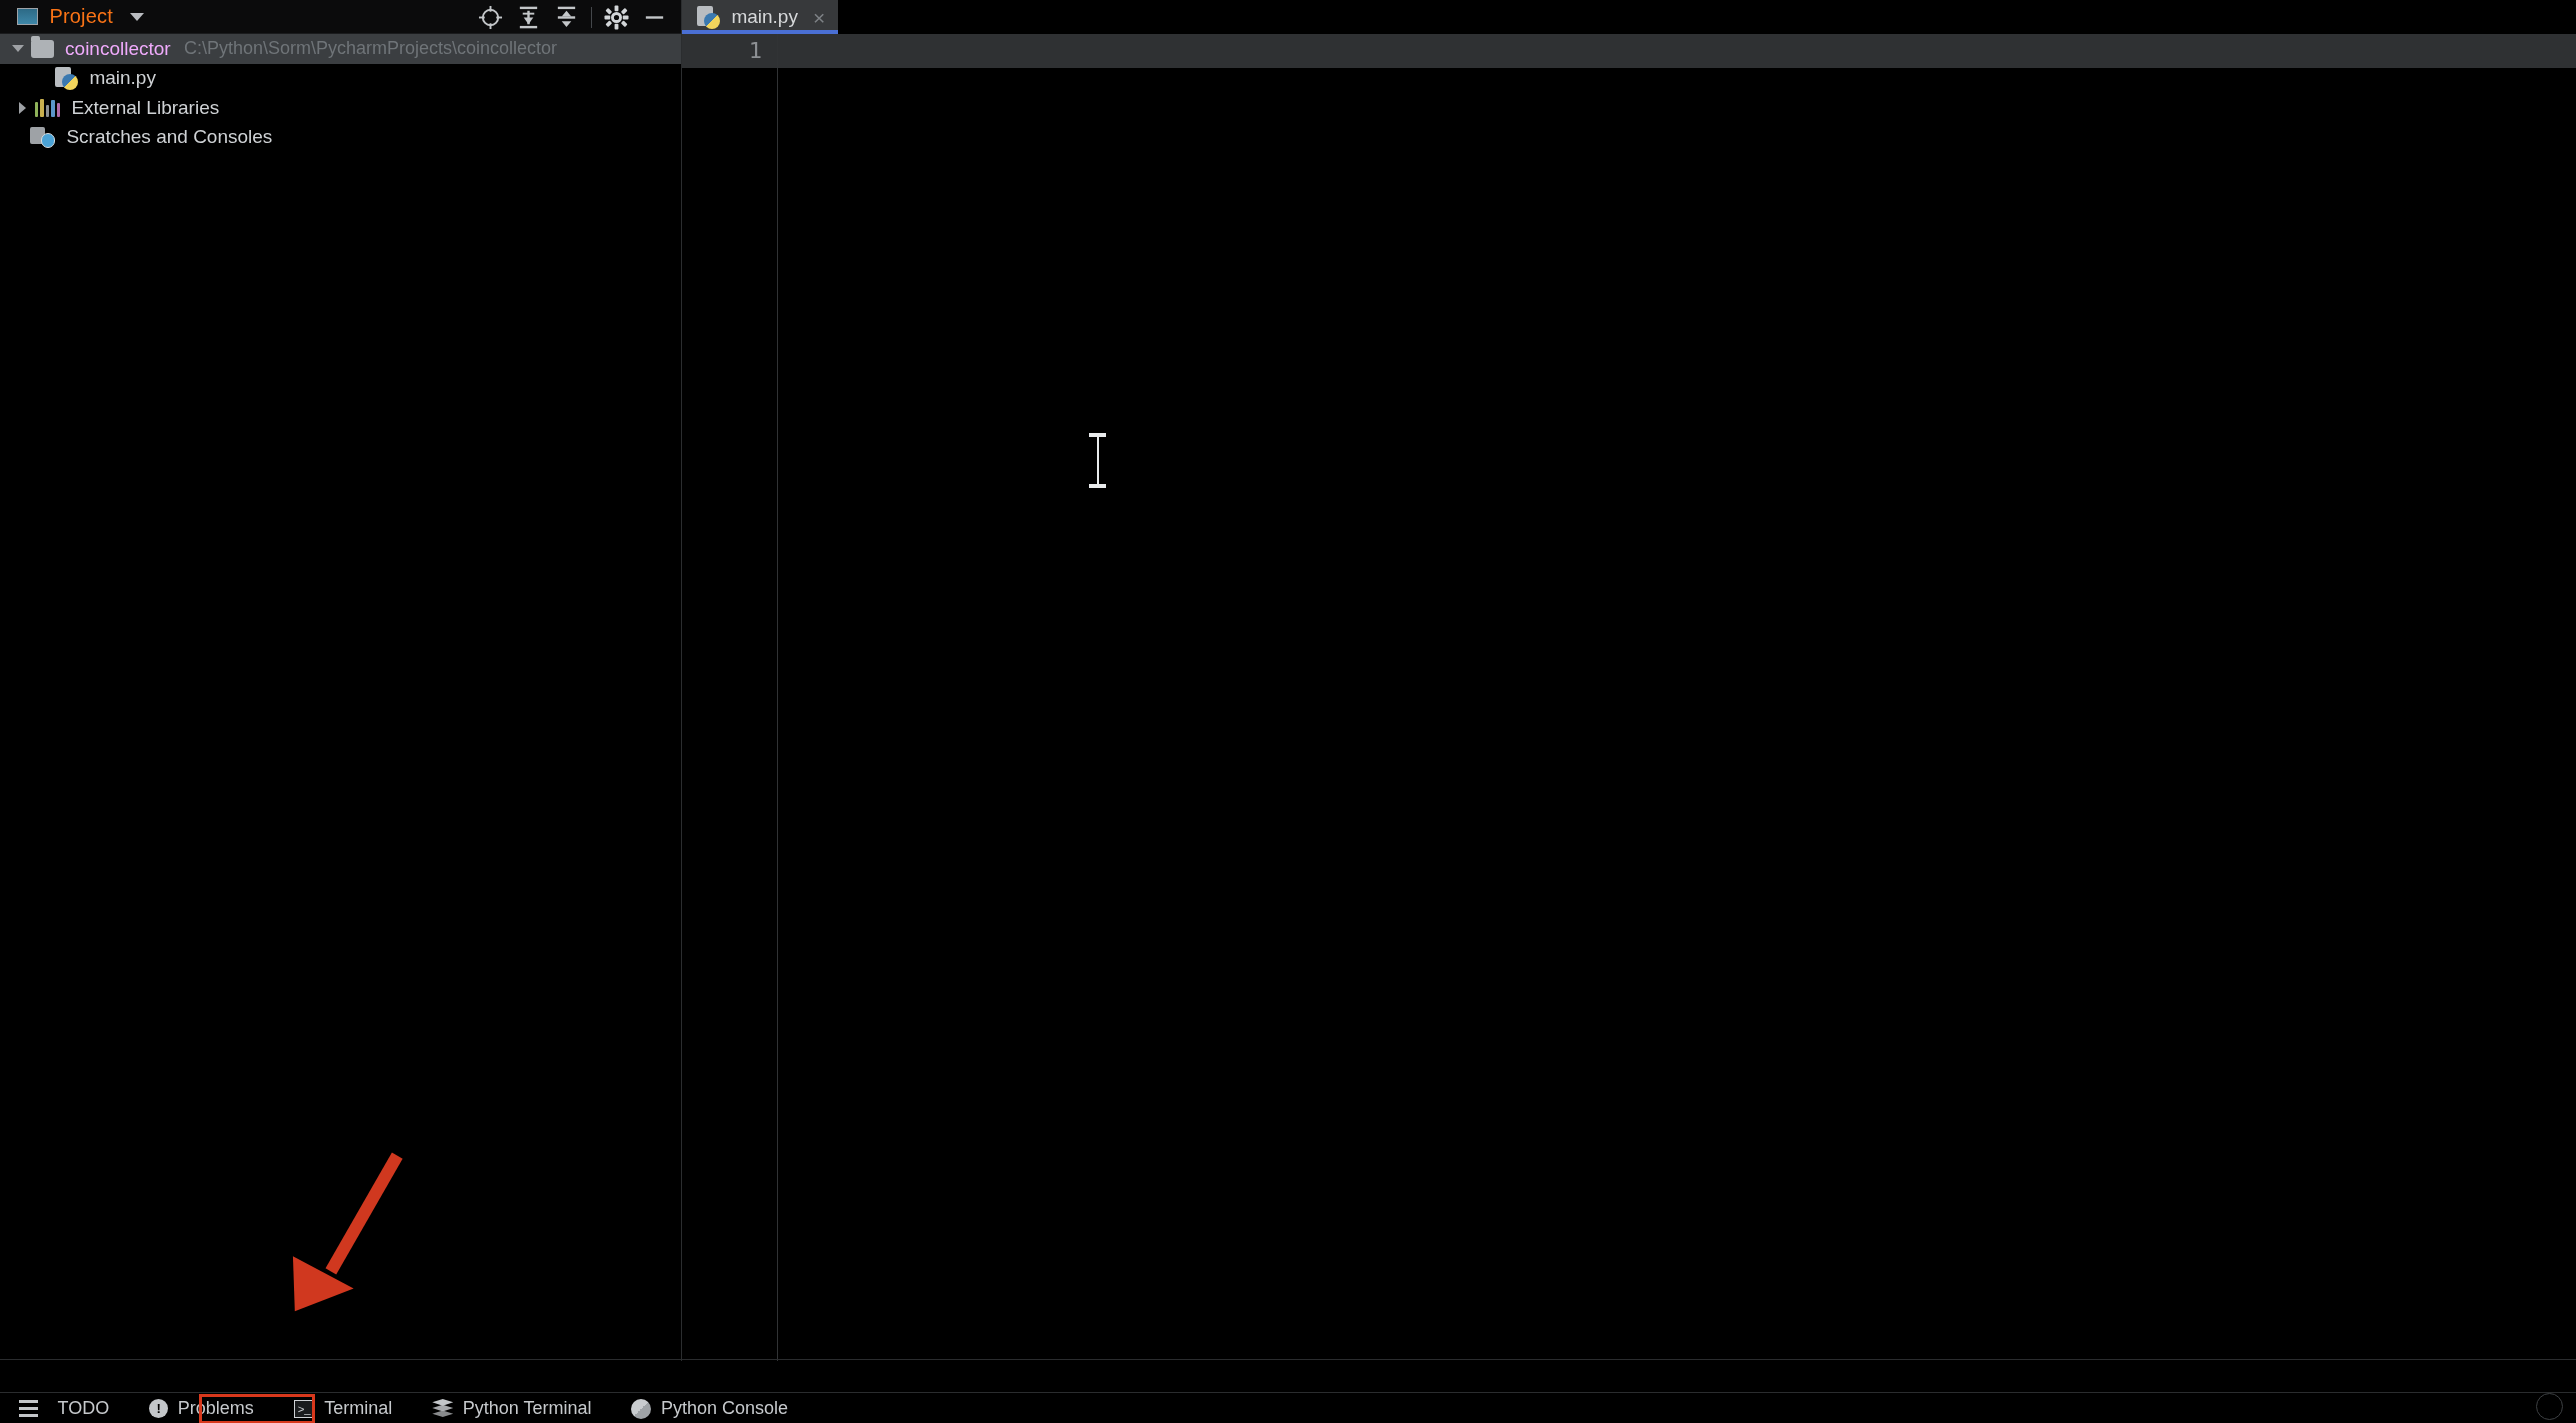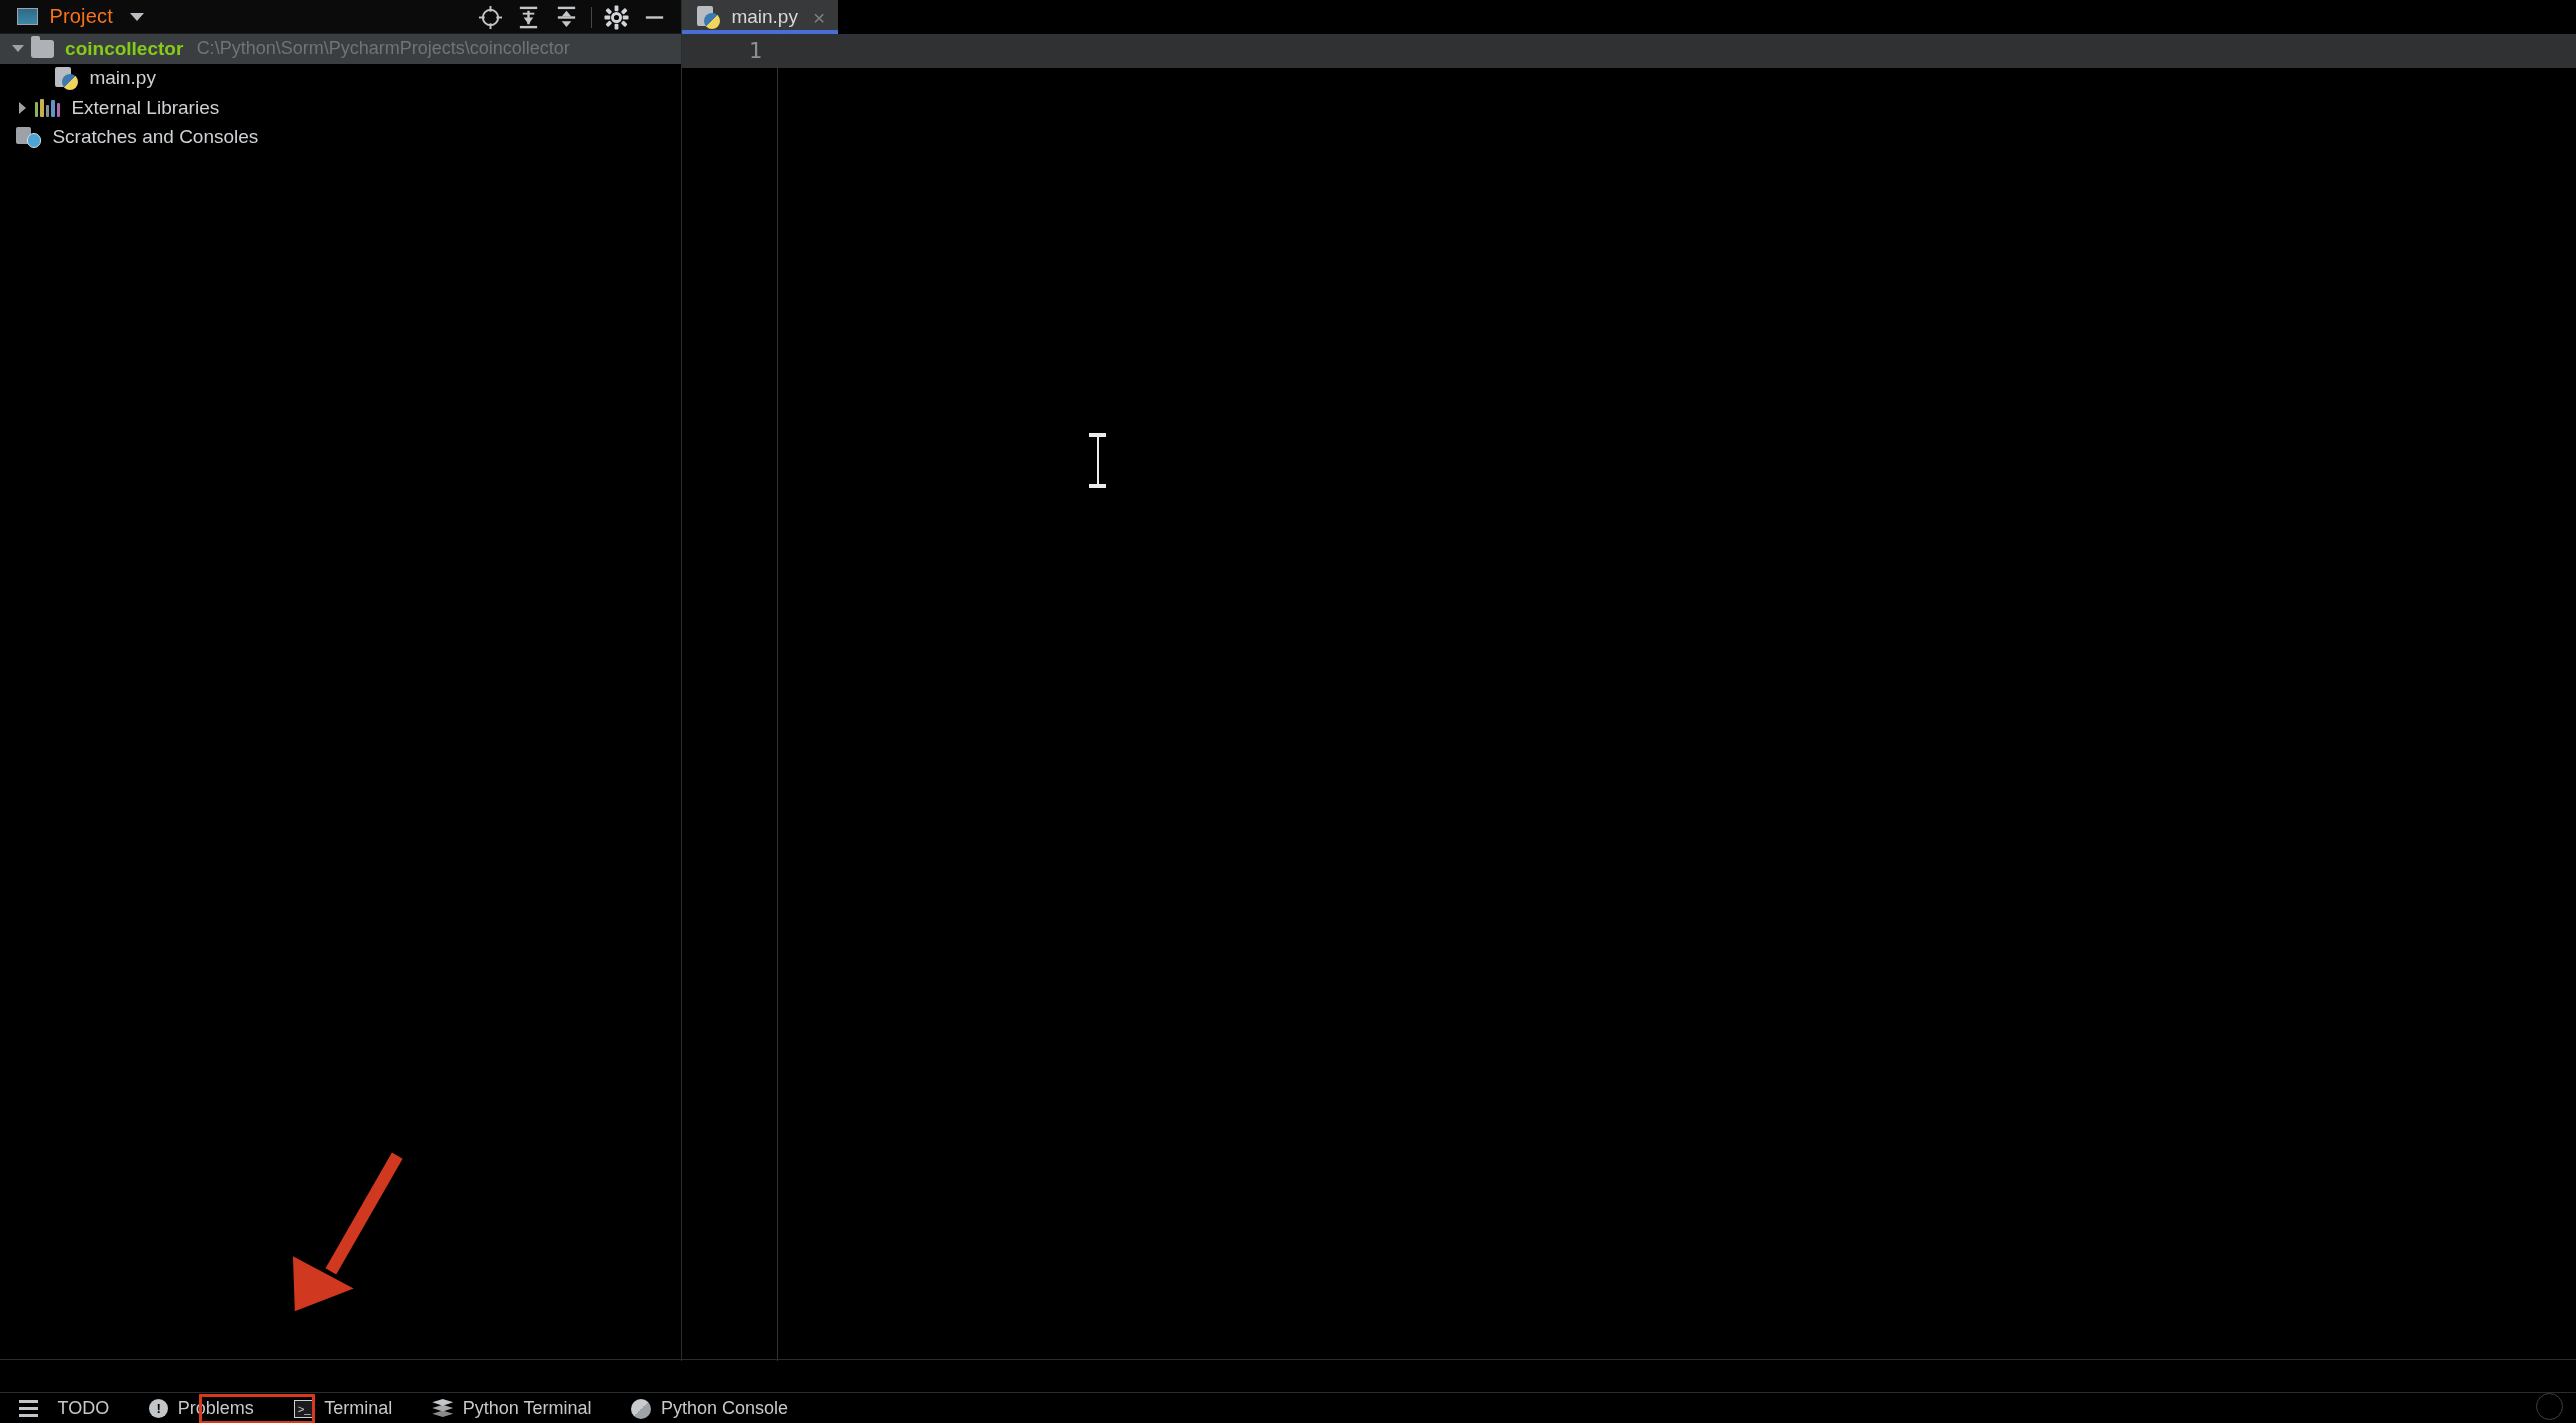--- a/index.html
+++ b/index.html
@@ -171,21 +171,21 @@
     border-radius: 50%;
     background: #4ba3d6;
     border: 1.9px solid #d9dde0;
     box-sizing: border-box;
   }
   .node-label {
     margin-left: 11.4px;
     font-size: 19px;
     color: #cfd2d5;
   }
-  .node-label.bold { font-weight: bold; color: #84cc16; }
+  .node-label.bold { font-weight: normal; color: #f0abfc; }
   .node-path {
     margin-left: 13.3px;
     font-size: 18px;
     color: #6f7478;
   }
 
   
   #splitter {
     position: absolute;
     left: 681px; top: 0;
@@ -500,21 +500,21 @@
             <i style="height:15px;background:#8fb35a"></i>
             <i style="height:18px;background:#c9b04e"></i>
             <i style="height:12.4px;background:#8b8f94"></i>
             <i style="height:17px;background:#5b95c9"></i>
             <i style="height:14.3px;background:#b06aa8"></i>
           </span>
         </span>
         <span class="node-label">External Libraries</span>
       </div>
 
-      <div class="tree-row" style="padding-left:16px;">
+      <div class="tree-row" style="padding-left:30px;">
         <span class="node-ico">
           <span class="scratch-ico">
               <span class="pg"></span>
               <span class="clk"></span>
             </span>
         </span>
         <span class="node-label">Scratches and Consoles</span>
       </div>
 
     </div>

